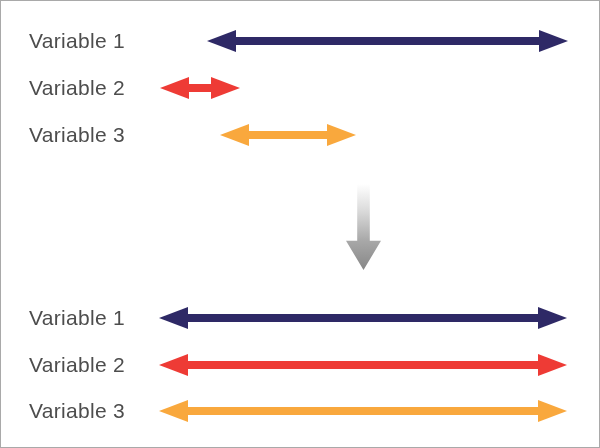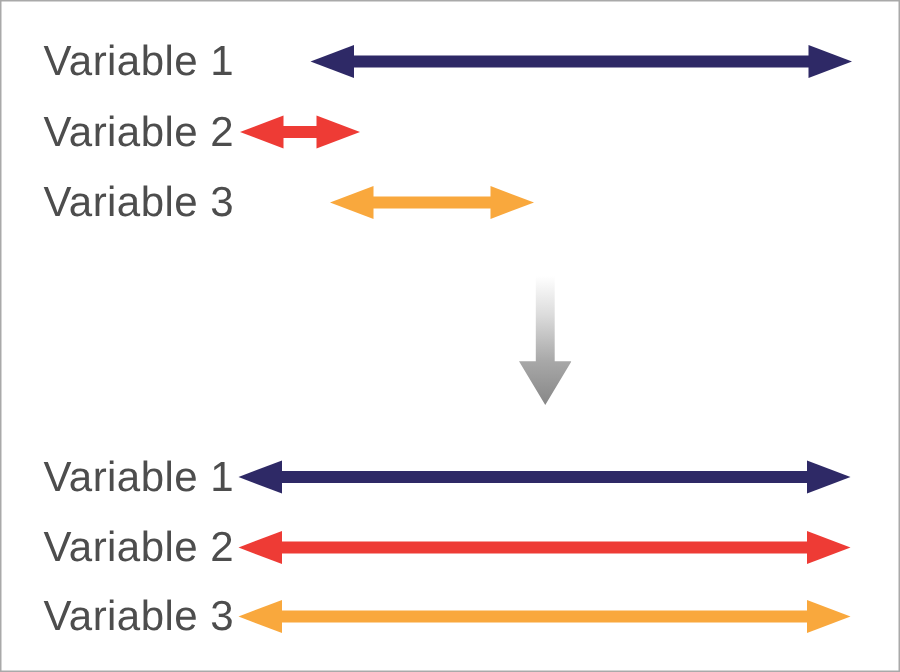--- a/index.html
+++ b/index.html
@@ -8,21 +8,21 @@
     width:598px;height:446px;
     border:1px solid #a9a9a9;
     background:#ffffff;
     overflow:hidden;
     font-family:"Liberation Sans", sans-serif;
   }
   .var-label{
     position:absolute;
     left:28px;
     transform:translateY(-50%);
-    font-size:28px;
+    font-size:21px;
     font-weight:400;
     letter-spacing:0.3px;
     color:#4d4d4d;
     white-space:nowrap;
   }
   .harrow{
     position:absolute;
     height:24px;
     display:flex;
     align-items:center;

